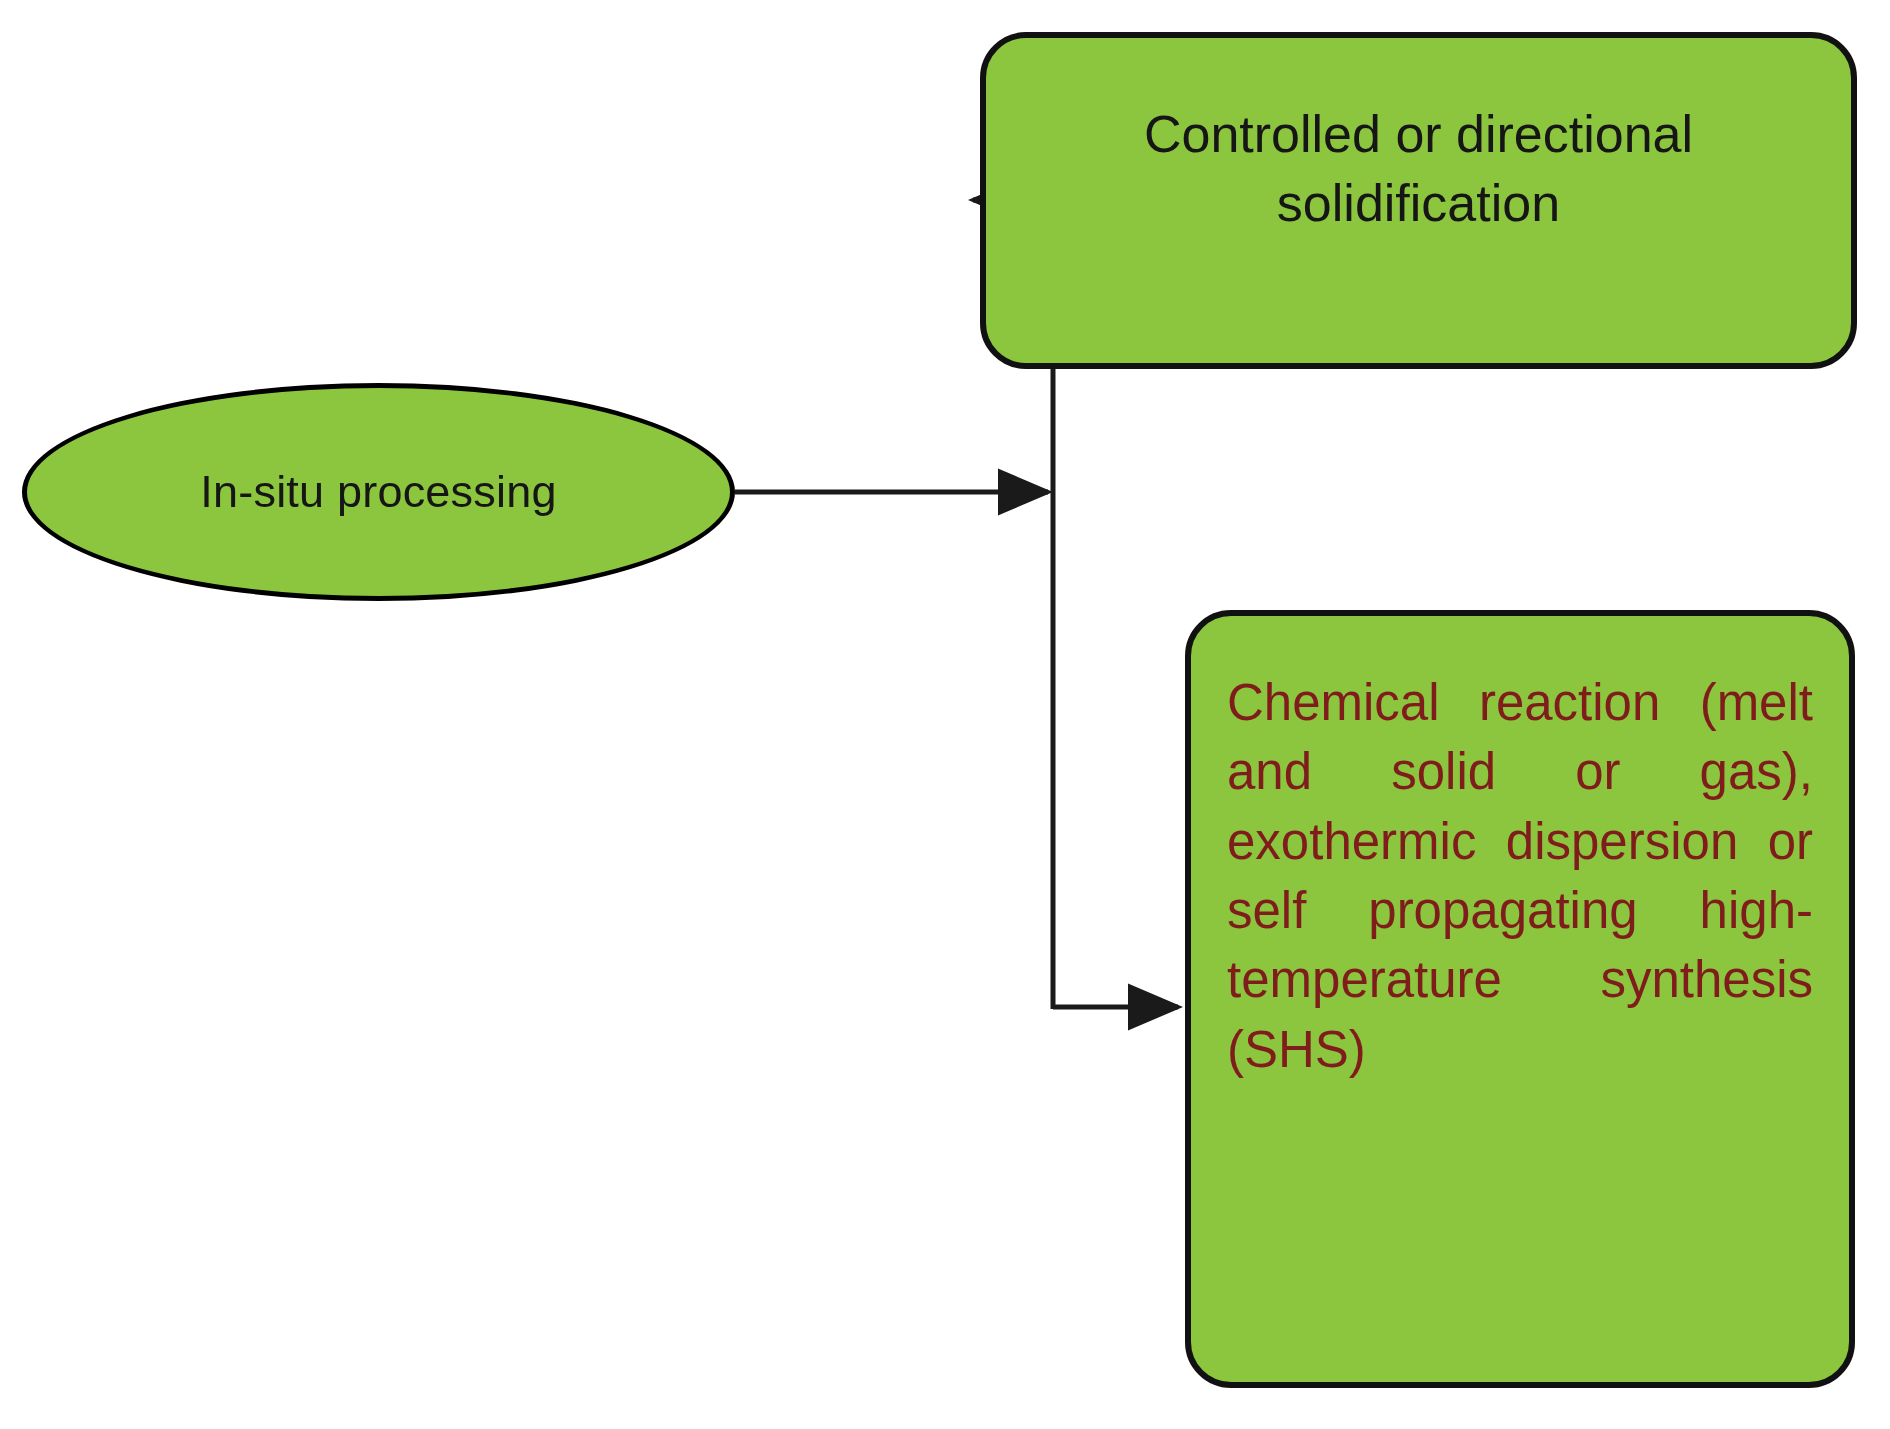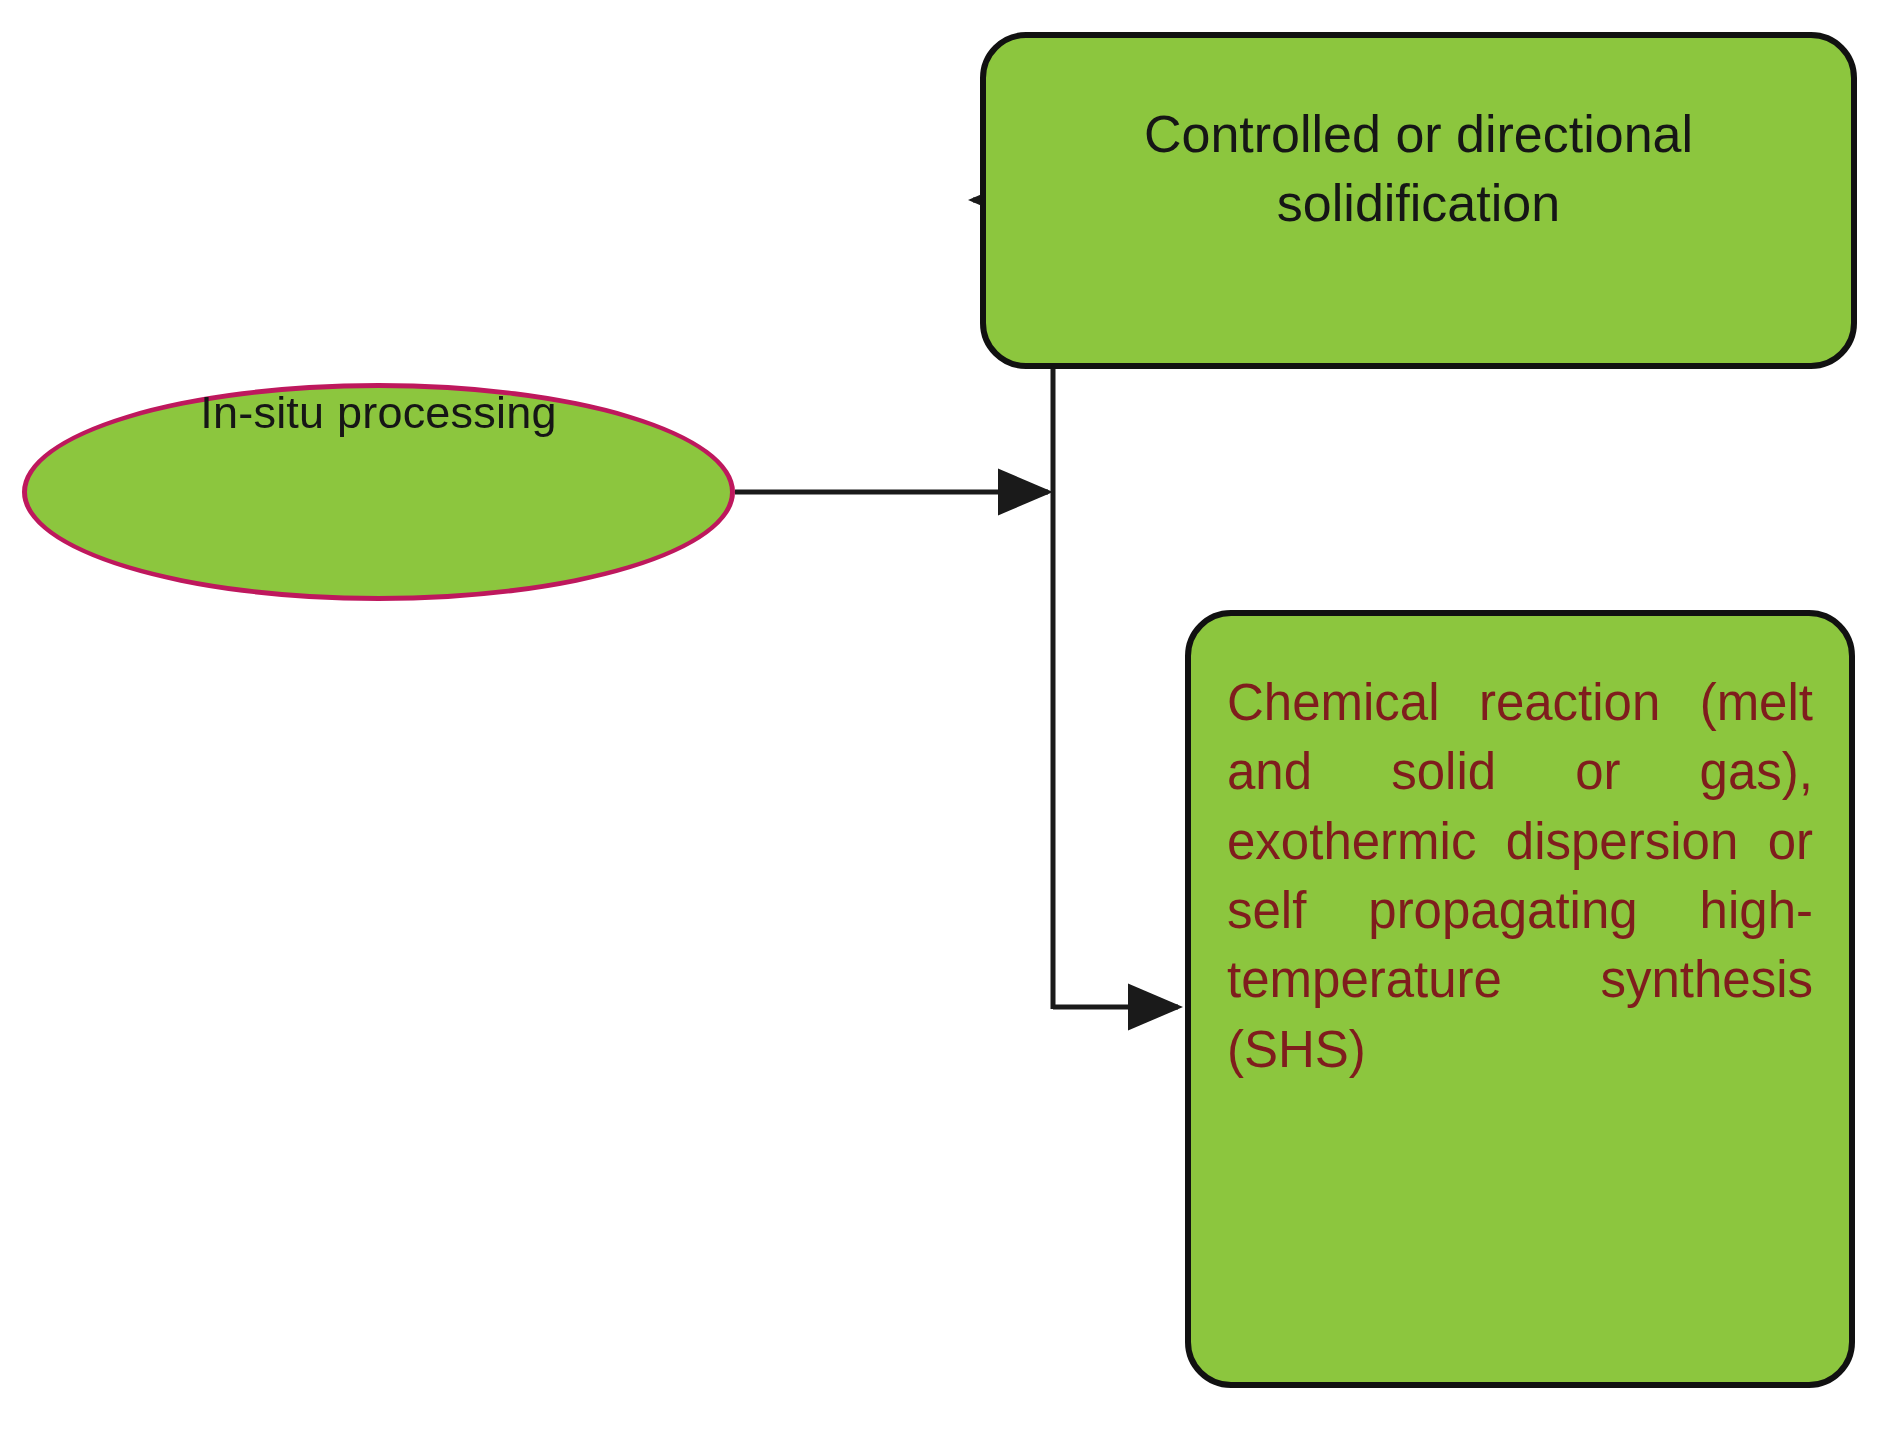--- a/index.html
+++ b/index.html
@@ -28,24 +28,24 @@
   }
   
   .ellipse-node {
     position: absolute;
     left: 22px;
     top: 383px;
     width: 713px;
     height: 218px;
     box-sizing: border-box;
     background: #8CC63E;
-    border: 5px solid #be185d;
+    border: 5px solid #000000;
     border-radius: 50% / 50%;
     display: flex;
-    align-items: flex-start;
+    align-items: center;
     justify-content: center;
   }
   .ellipse-label {
     font-size: 45px;
     color: #161616;
     letter-spacing: 0.2px;
     line-height: 1.1;
     text-align: center;
     white-space: nowrap;
   }

